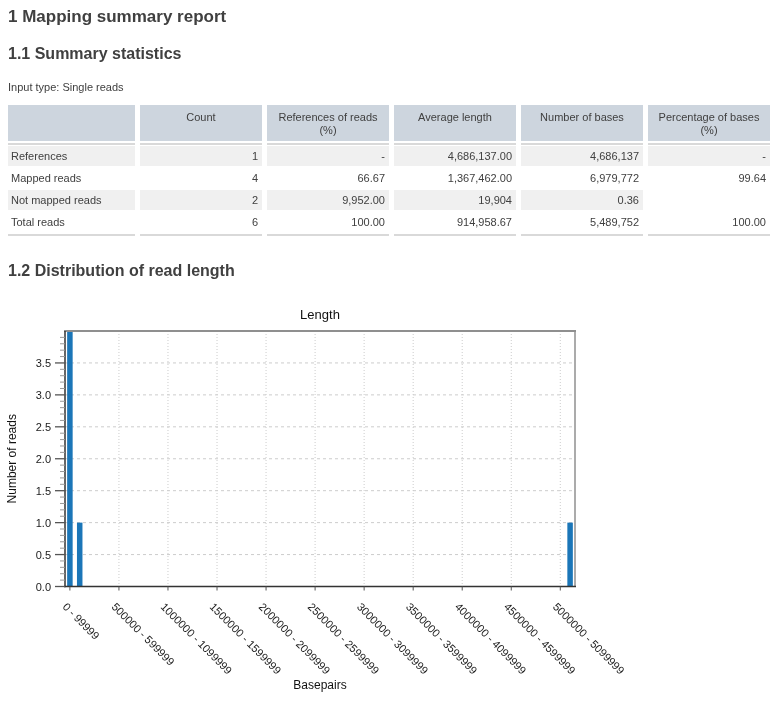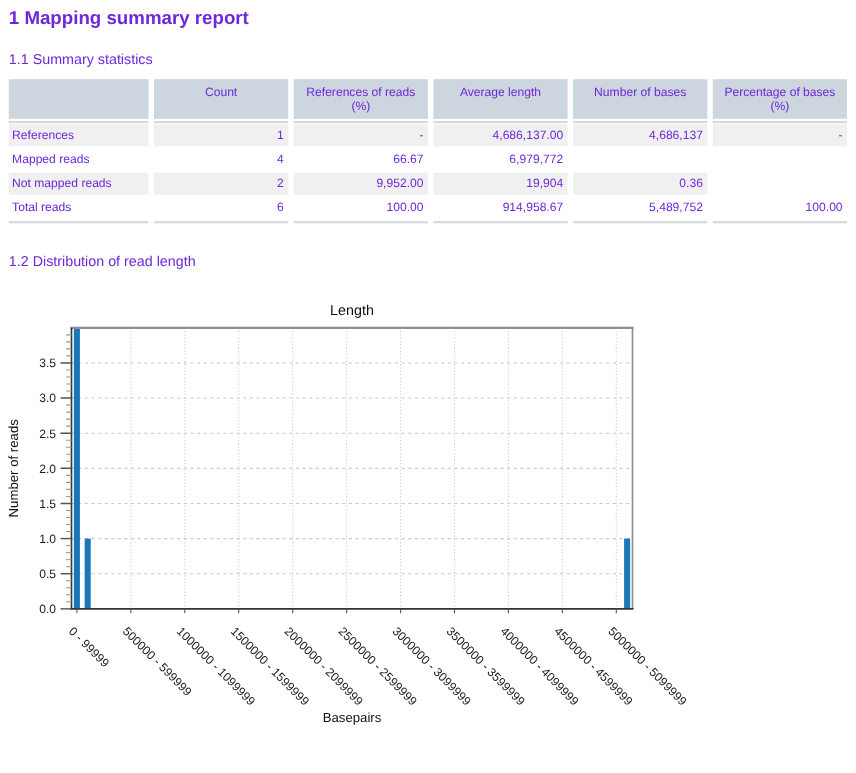--- a/index.html
+++ b/index.html
@@ -1,19 +1,19 @@
 <!DOCTYPE html>
 <html><head>
 <meta charset="utf-8">
 <style>
   html,body{margin:0;padding:0;background:#fff;}
   .page{position:relative;width:778px;height:703px;background:#fff;overflow:hidden;
-        font-family:"Liberation Sans",sans-serif;color:#6d28d9;}
+        font-family:"Liberation Sans",sans-serif;color:#404040;}
   h1{margin:7px 0 0 8px;font-size:17px;font-weight:bold;line-height:20px;}
-  h2{font-size:13px;font-weight:normal;line-height:15px;}
+  h2{font-size:16px;font-weight:bold;line-height:15px;}
   h2.s11{margin:19px 0 0 8px;}
   h2.s12{margin:27px 0 0 8px;}
   .input-type{margin:20px 0 0 8px;font-size:11px;line-height:13px;}
   
   .rtable{margin:11px 0 0 8px;width:762px;}
   .trow{display:flex;margin-bottom:2px;border-radius:18px;}
   .trow .c,.trow .hc{box-sizing:border-box;width:122px;margin-left:5px;font-size:11px;text-align:center;}
   .trow .c.first,.trow .hc.first{width:127px;margin-left:0;}
   .trow.header .hc{background:#cdd5de;height:36px;text-align:center;padding:6px 4px 0 4px;line-height:13px;}
   .trow.sep{margin-bottom:1px;}
@@ -26,20 +26,21 @@
   
   .chart{margin-top:17px;}
   svg text{font-family:"Liberation Sans",sans-serif;}
 </style>
 </head>
 <body>
 
 <div class="page">
   <h1>1 Mapping summary report</h1>
   <h2 class="s11">1.1 Summary statistics</h2>
+  <div class="input-type">Input type: Single reads</div>
   <div class="rtable" id="summary-table">
       <div class="trow header">
         <div class="hc first"></div>
         <div class="hc">Count</div>
         <div class="hc">References of reads (%)</div>
         <div class="hc">Average length</div>
         <div class="hc">Number of bases</div>
         <div class="hc">Percentage of bases (%)</div>
       </div>
       <div class="trow sep">
@@ -55,21 +56,23 @@
         <div class="c num">1</div>
         <div class="c num">-</div>
         <div class="c num">4,686,137.00</div>
         <div class="c num">4,686,137</div>
         <div class="c num">-</div>
       </div>
       <div class="trow data">
         <div class="c first">Mapped reads</div>
         <div class="c num">4</div>
         <div class="c num">66.67</div>
+        <div class="c num">1,367,462.00</div>
         <div class="c num">6,979,772</div>
+        <div class="c num">99.64</div>
       </div>
       <div class="trow data shaded">
         <div class="c first">Not mapped reads</div>
         <div class="c num">2</div>
         <div class="c num">9,952.00</div>
         <div class="c num">19,904</div>
         <div class="c num">0.36</div>
       </div>
       <div class="trow data">
         <div class="c first">Total reads</div>

